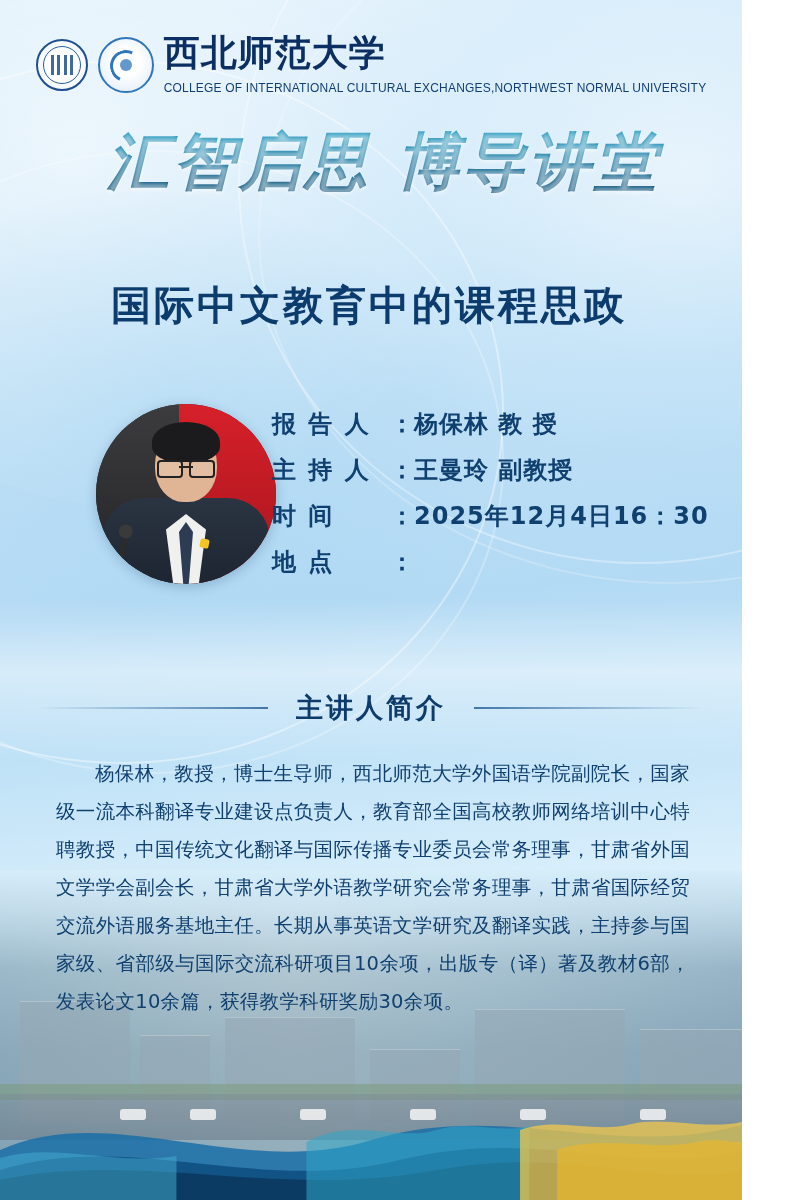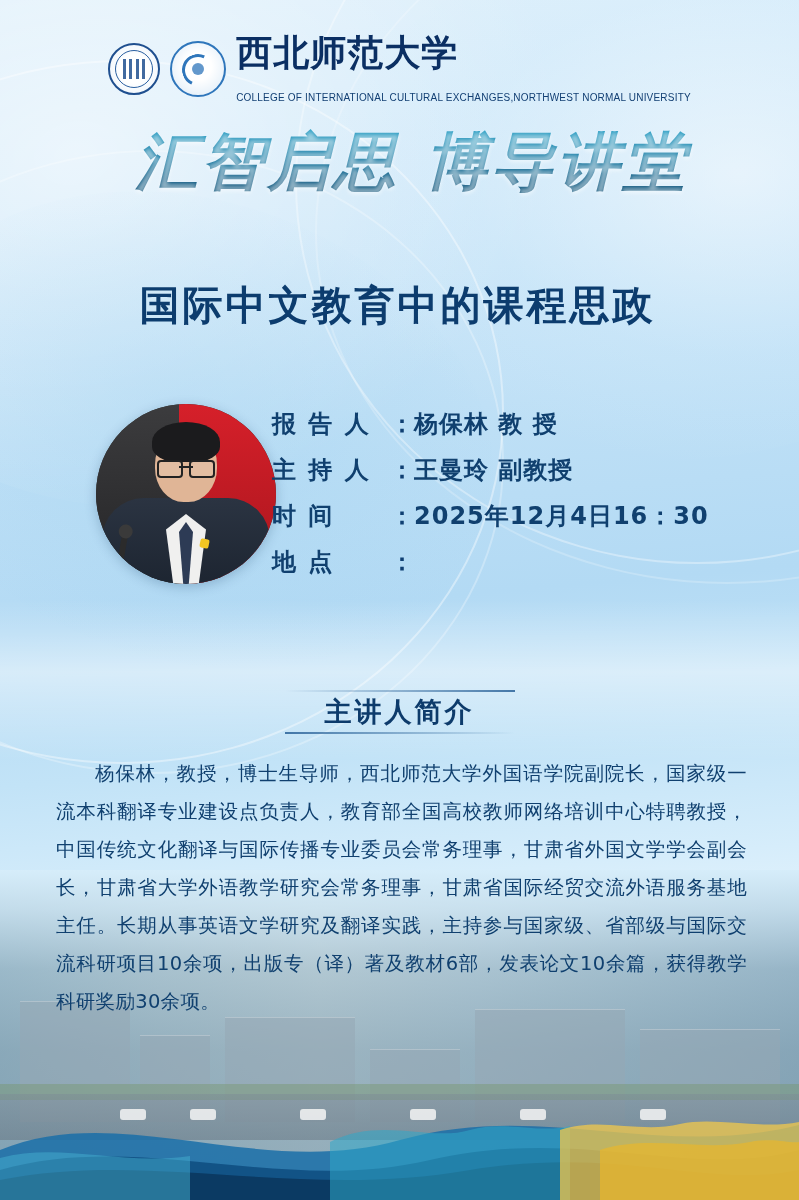--- a/index.html
+++ b/index.html
@@ -2,21 +2,21 @@
 <html lang="zh"><head>
 <meta charset="utf-8">
 <style>
   html, body {
     margin: 0;
     padding: 0;
     background: #ffffff;
   }
   .poster {
     position: relative;
-    width: 799px;
+    width: 742px;
     height: 1200px;
     overflow: hidden;
     font-family: "Liberation Sans", sans-serif;
     background: linear-gradient(175deg, #dff0fb 0%, #cfe8f9 18%, #bfe0f6 35%, #b3daf4 50%, #c2e3f7 62%, #d6edfb 72%, #e8f5fd 80%, #dceefb 88%, #cfe6f8 100%);
   }
 
   
   .bg-layer { position:absolute; left:0; top:0; width:100%; height:100%; pointer-events:none; }
 
   .swirl1 {
@@ -170,22 +170,22 @@
   }
   .school-cn .sub {
     font-family:"DejaVu Serif", serif;
     font-weight:bold;
     font-size:27px;
     color:#0b2f63;
     letter-spacing:1px;
     line-height:1;
   }
   .school-en {
-    margin-top:22px;
-    font-size:10px;
+    margin-top:11px;
+    font-size:12px;
     color:#123f73;
     letter-spacing:0.2px;
     white-space:nowrap;
   }
 
   
   .brand-title {
     position:absolute;
     left:0; right:0; top:128px;
     text-align:center;
@@ -345,22 +345,21 @@
     color:#10406f;
   }
 
   
   .bio-heading-wrap {
     position:absolute;
     left:0; right:0; top:690px;
     display:flex;
     align-items:center;
     justify-content:center;
-    gap:2px;
-    flex-direction:column;
+    gap:28px;
   }
   .bio-rule {
     height:2px;
     width:230px;
     background: linear-gradient(90deg, rgba(20,80,140,0) 0%, rgba(20,80,140,0.75) 100%);
   }
   .bio-rule.right {
     background: linear-gradient(90deg, rgba(20,80,140,0.75) 0%, rgba(20,80,140,0) 100%);
   }
   .bio-heading {

